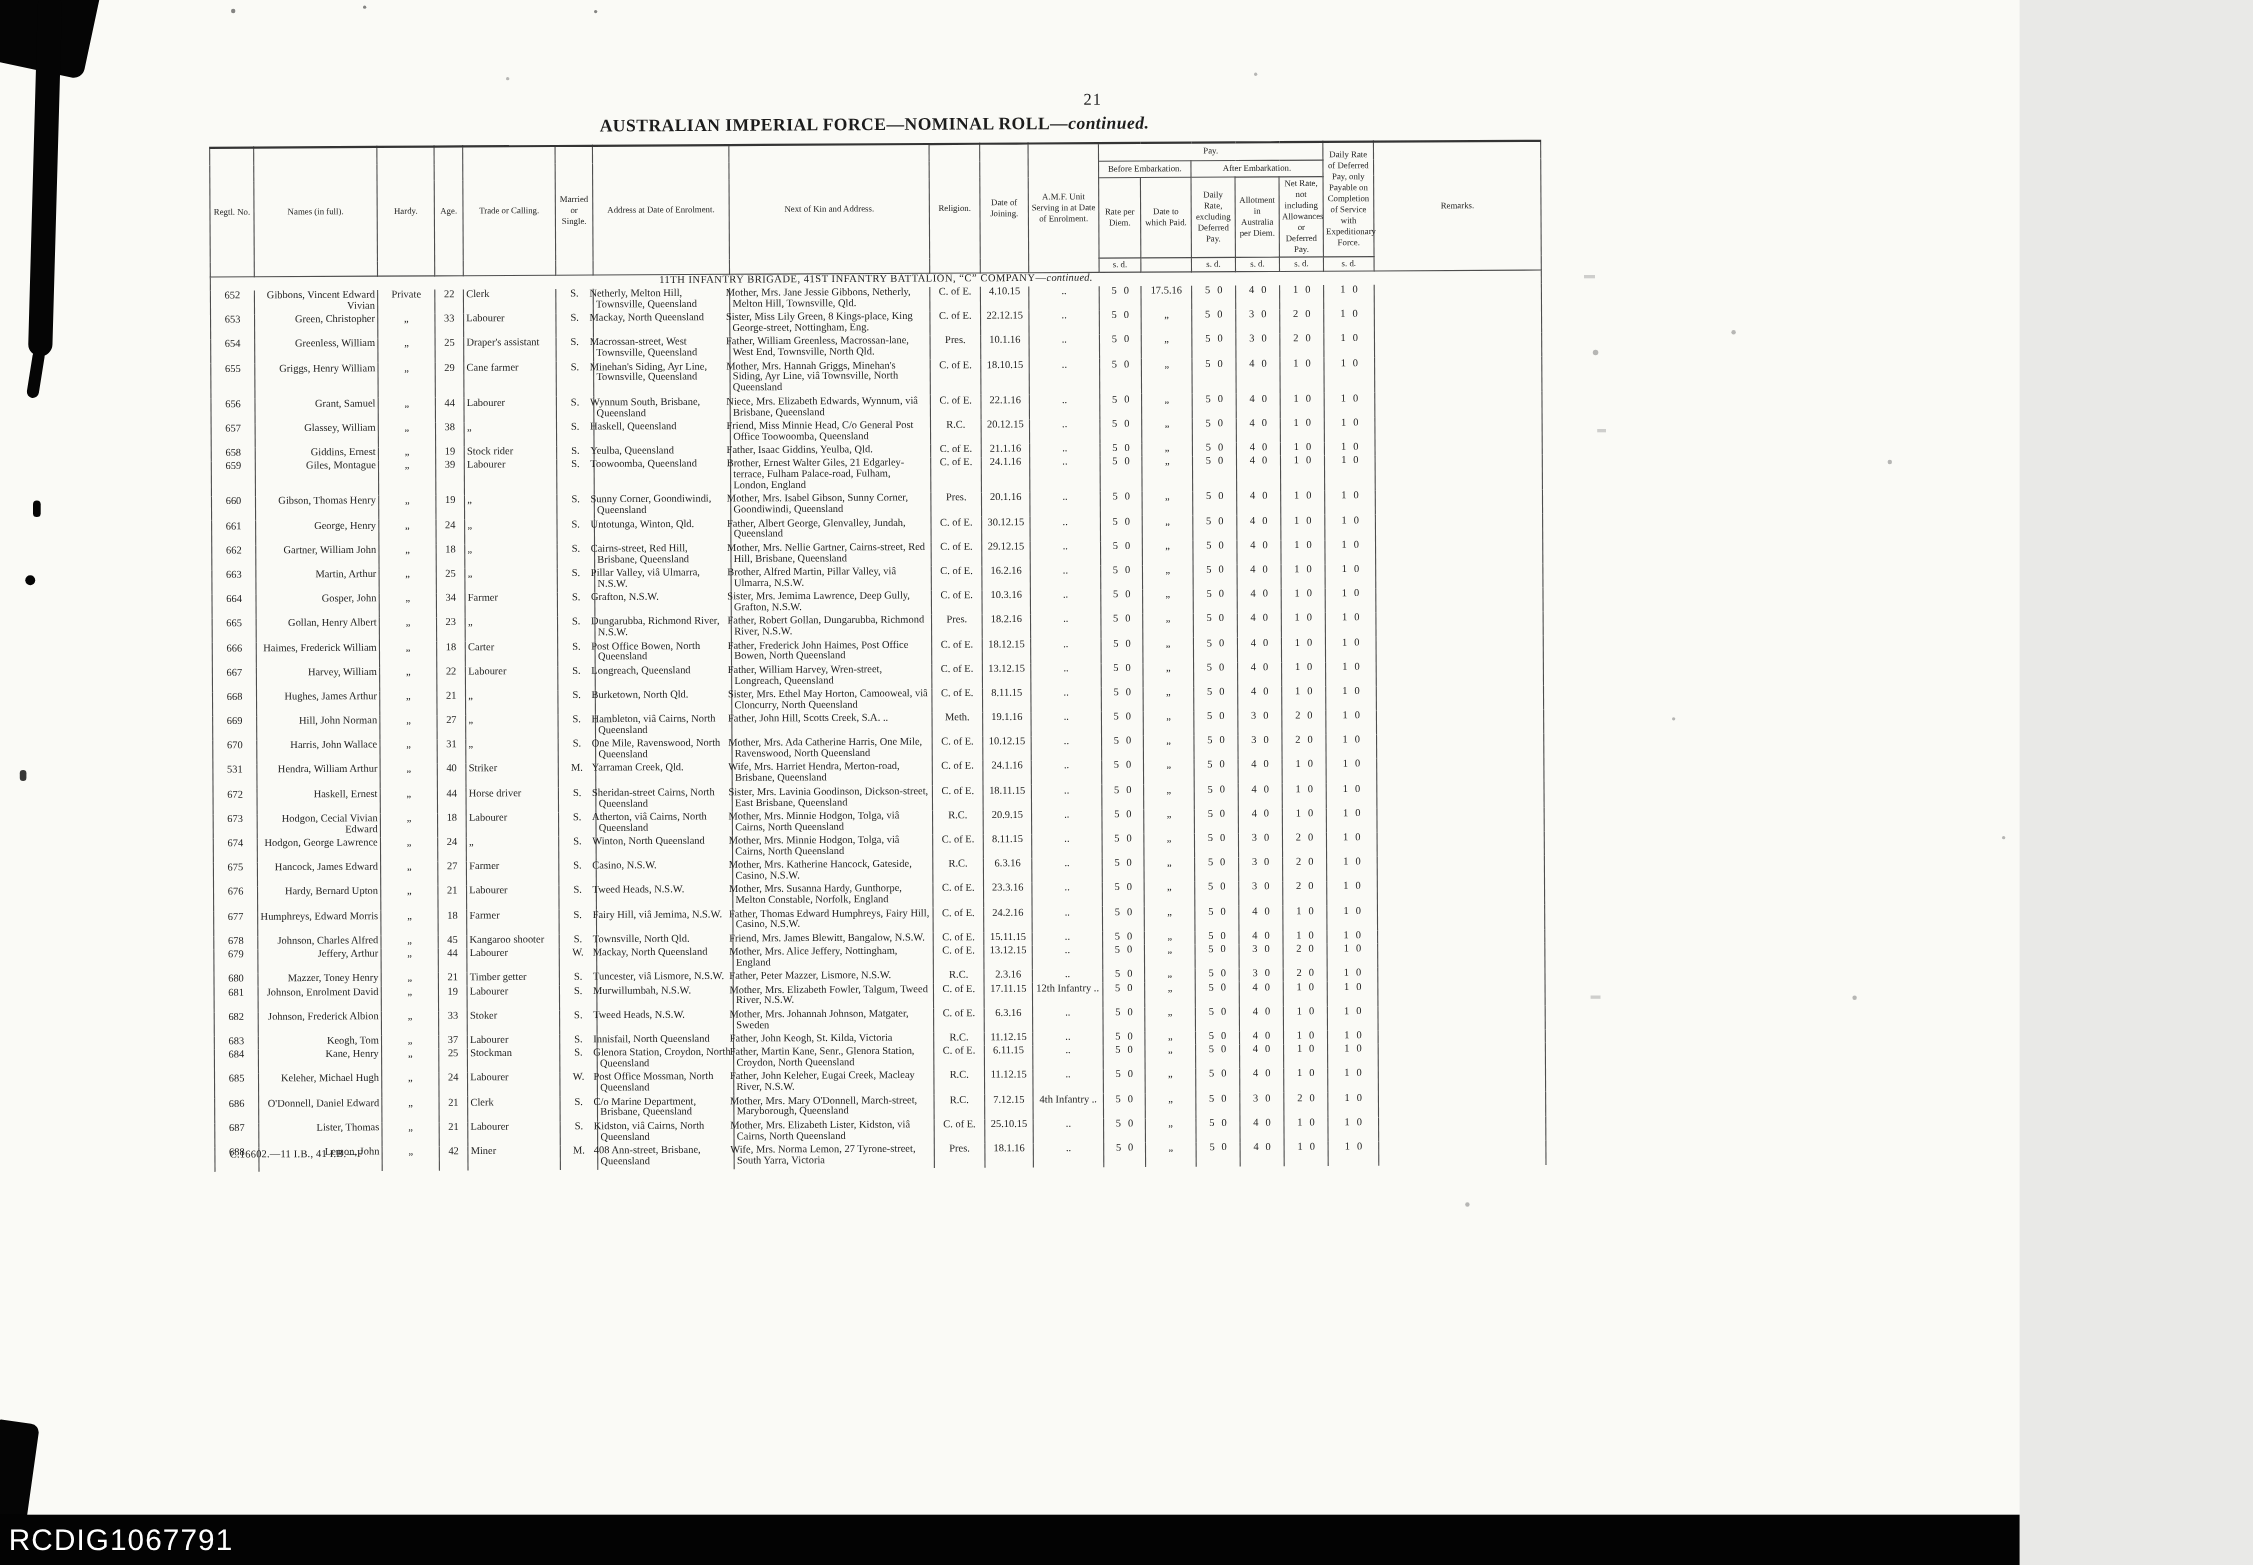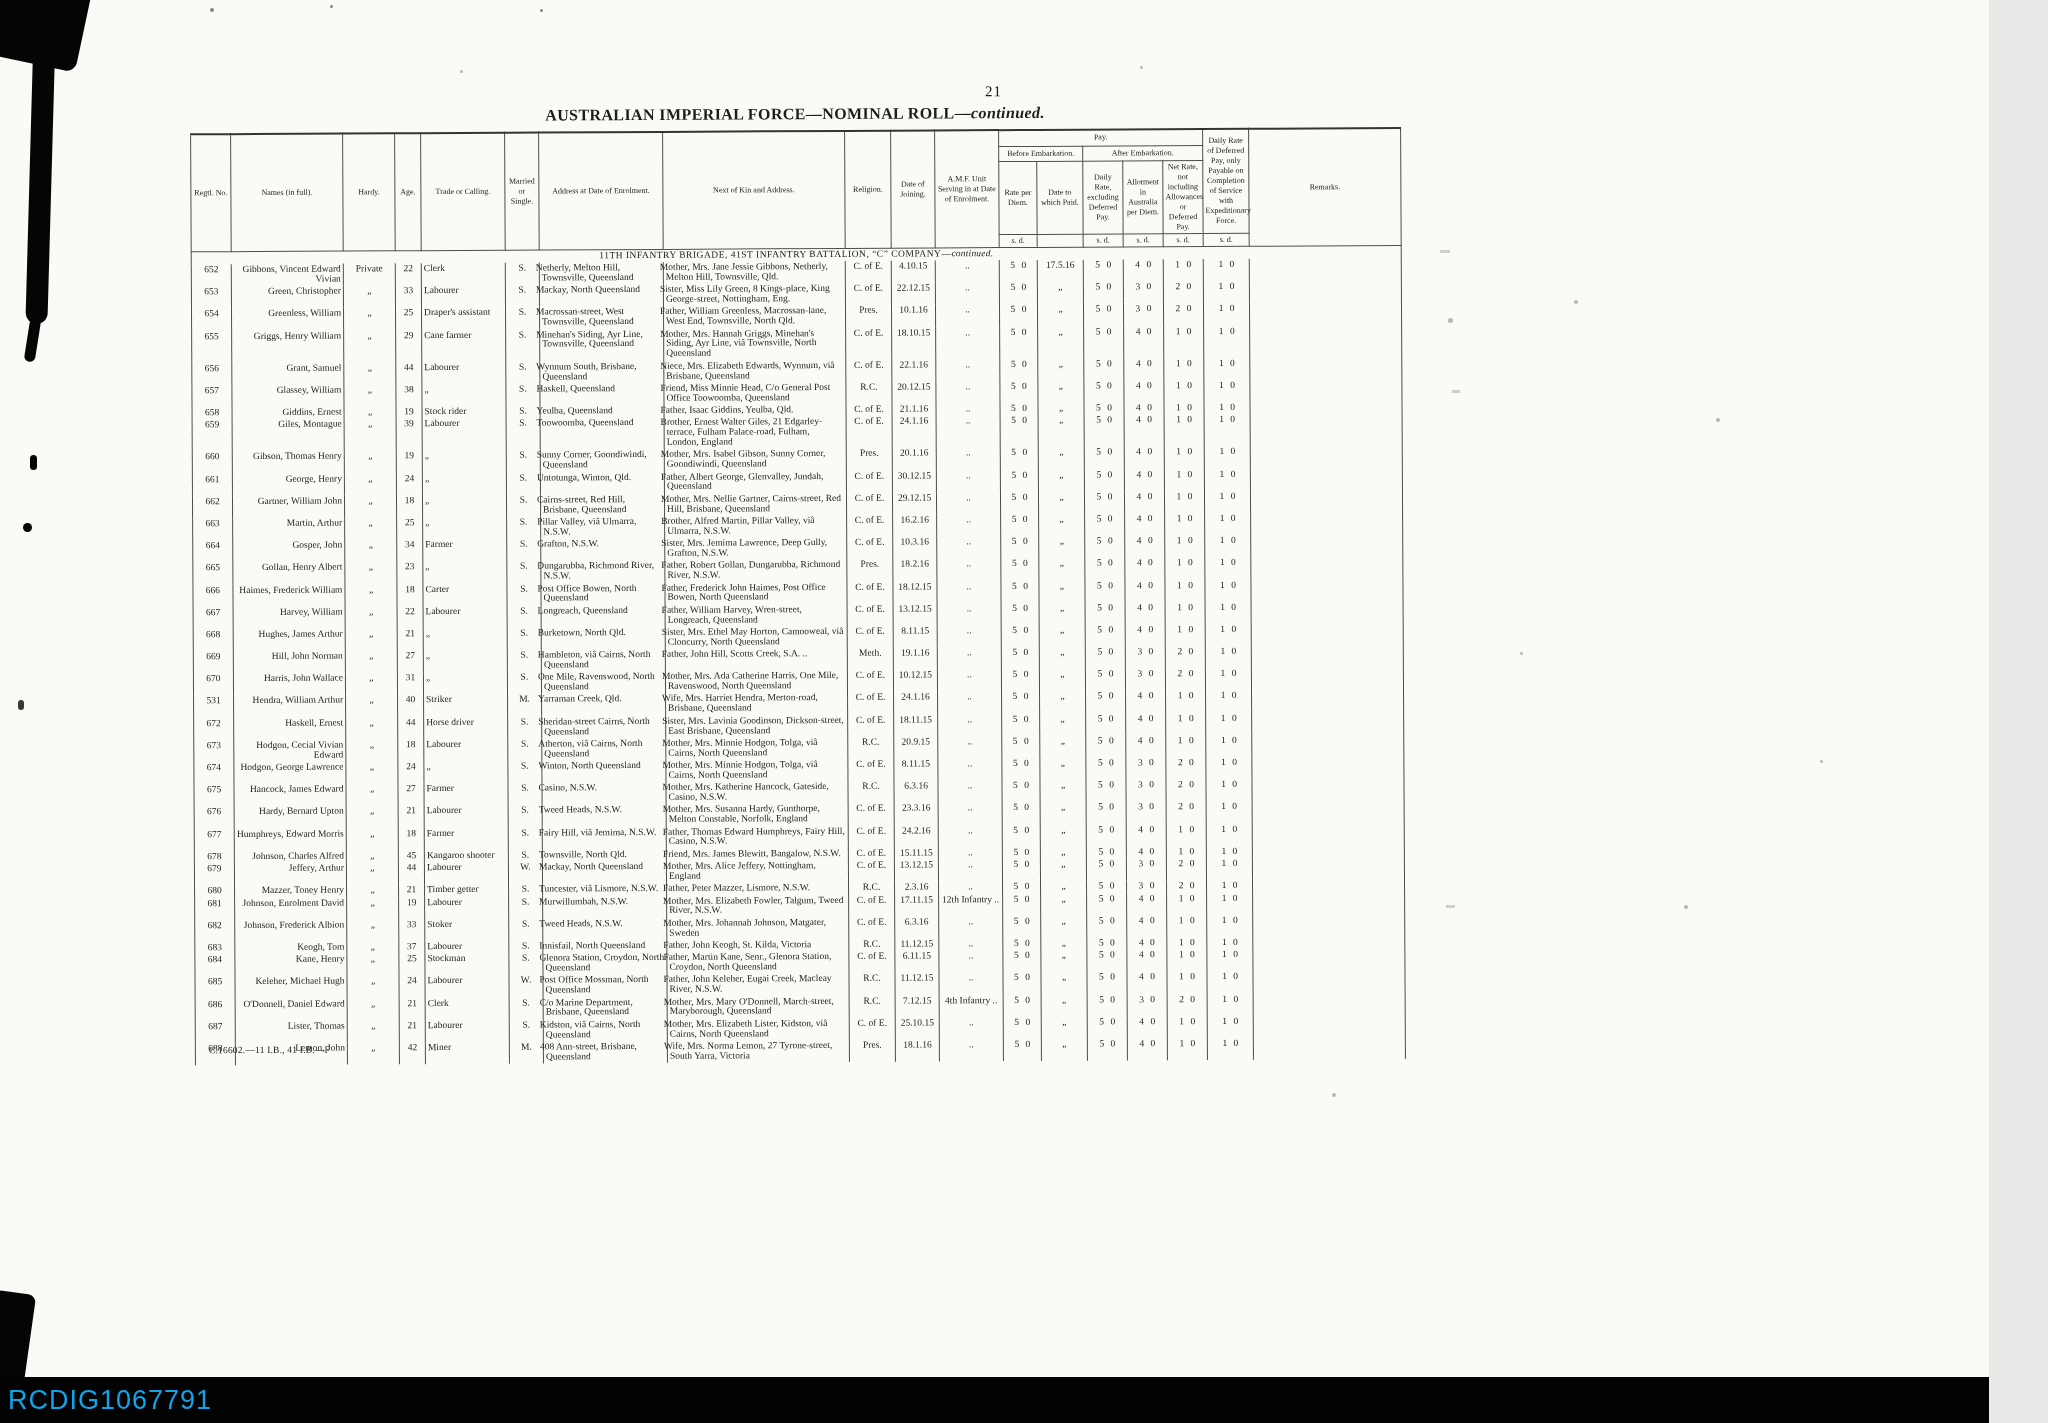--- a/index.html
+++ b/index.html
@@ -1,18 +1,18 @@
 <!DOCTYPE html>
 <html><head>
 <meta charset="utf-8">
 <style>
   * { margin:0; padding:0; box-sizing:border-box; }
   html,body { width:2048px; height:1423px; }
   body { background:#e9e9e7; font-family:"Liberation Serif","DejaVu Serif",serif; color:#1c1c1c; }
-  .canvas { position:relative; width:1989px; height:1423px; background:#fafaf6; overflow:hidden; }
+  .canvas { position:relative; width:1836px; height:1423px; background:#fafaf6; overflow:hidden; }
 
   
   .scan-mark { position:absolute; background:#050505; }
   .mark-corner { left:-26px; top:-34px; width:112px; height:96px; transform:rotate(12deg); border-radius:10px; }
   .mark-strip  { left:30px; top:-6px; width:22px; height:330px; transform:rotate(1.6deg); border-radius:12px; }
   .mark-tail   { left:27px; top:318px; width:11px; height:44px; transform:rotate(9deg); border-radius:6px; }
   .mark-dash1  { left:30px; top:455px; width:7px; height:15px; border-radius:4px; }
   .mark-dash2  { left:23px; top:523px; width:9px; height:9px; border-radius:50%; }
   .mark-dash3  { left:18px; top:700px; width:6px; height:10px; border-radius:4px; opacity:.8; }
   .mark-bottom { left:-12px; top:1292px; width:42px; height:92px; transform:rotate(8deg); border-radius:8px; }
@@ -51,21 +51,21 @@
   td.c-trade { padding-left:4px; }
   td.c-address, td.c-kin { padding-left:9px; text-indent:-6px; padding-right:3px; }
   td.c-rank { font-size:10px; }
   td.c-paid_to { font-size:10px; }
 
   
   .bottom-bar { position:absolute; left:0; bottom:0; width:2048px; height:46px; background:#030303;
                 display:flex; align-items:center; justify-content:space-between; padding:0 10px 0 8px;
                 font-family:"Liberation Sans","DejaVu Sans",sans-serif; }
   .bottom-bar .bar-left  { color:#c6c6c6; font-size:27px; letter-spacing:.5px; }
-  .bottom-bar .bar-right { color:#0ea5e9; font-size:27px; letter-spacing:1px; }
+  .bottom-bar .bar-right { color:#ffffff; font-size:27px; letter-spacing:1px; }
 </style>
 </head>
 <body>
 
 <div class="canvas">
 
   <div class="scan-mark mark-corner"></div>
   <div class="scan-mark mark-strip"></div>
   <div class="scan-mark mark-tail"></div>
   <div class="scan-mark mark-dash1"></div>

